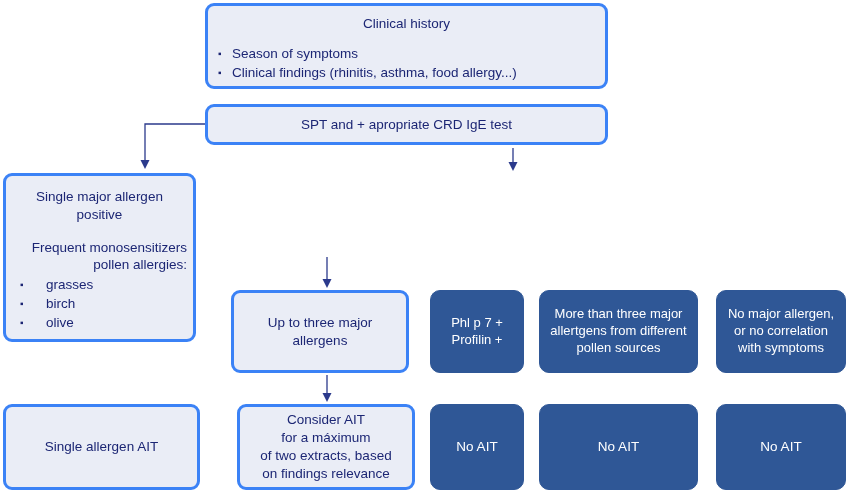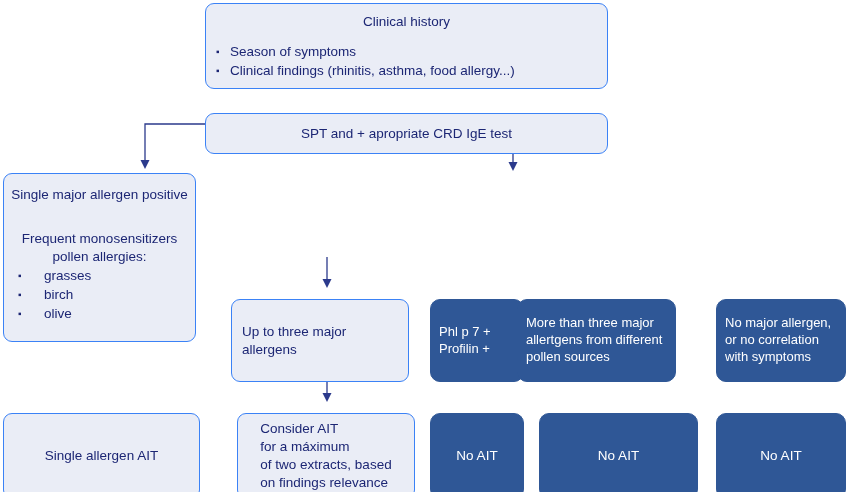--- a/index.html
+++ b/index.html
@@ -8,60 +8,60 @@
     width: 850px;
     height: 492px;
     background: #ffffff;
     font-family: "Liberation Sans", "DejaVu Sans", sans-serif;
     color: #1c2674;
     overflow: hidden;
   }
   .box { position: absolute; box-sizing: border-box; }
   .light {
     background: #eaedf6;
-    border: 1px solid #3b82f6;
+    border: 3px solid #3b82f6;
     border-radius: 9px;
     color: #1c2674;
   }
   .dark {
     background: #2f5796;
     border: 1px solid #2f5796;
     border-radius: 10px;
     color: #ffffff;
   }
   .center-flex {
     display: flex;
     align-items: center;
     justify-content: center;
-    margin-top: 9px;
+    text-align: center;
   }
   .fs { font-size: 13.5px; line-height: 1.32; }
   .fs-sm { font-size: 13px; line-height: 1.3; }
 
   
   .b-clinical   { left: 205px; top: 3px;   width: 403px; height: 86px; padding: 9px 10px 6px 10px; }
   .b-spt        { left: 205px; top: 104px; width: 403px; height: 41px; }
   .b-single     { left: 3px;   top: 173px; width: 193px; height: 169px; padding: 12px 6px 6px 6px; }
   .b-panel      { left: 235px; top: 174px; width: 610px; height: 81px; padding: 4px 16px; }
   .b-upthree    { left: 231px; top: 290px; width: 178px; height: 83px; padding: 4px 10px; }
   .b-phl        { left: 430px; top: 290px; width: 94px;  height: 83px; padding: 4px 8px; }
-  .b-more       { left: 517px; top: 290px; width: 159px; height: 83px; padding: 4px 8px; }
+  .b-more       { left: 539px; top: 290px; width: 159px; height: 83px; padding: 4px 8px; }
   .b-nomajor    { left: 716px; top: 290px; width: 130px; height: 83px; padding: 4px 8px; }
   .b-singleait  { left: 3px;   top: 404px; width: 197px; height: 86px; }
   .b-consider   { left: 237px; top: 404px; width: 178px; height: 86px; padding: 20px 6px; }
   .b-noait1     { left: 430px; top: 404px; width: 94px;  height: 86px; }
   .b-noait2     { left: 539px; top: 404px; width: 159px; height: 86px; }
   .b-noait3     { left: 716px; top: 404px; width: 130px; height: 86px; }
 
   .box-title { text-align: center; margin-bottom: 12px; }
   .bullet-row { display: flex; align-items: baseline; margin: 1px 0; }
   .bullet-mark { flex: 0 0 14px; font-size: 10px; line-height: 1; position: relative; top: -1px; }
   .left-bullets { margin-top: 2px; padding-left: 6px; }
   .left-bullets .bullet-mark { flex: 0 0 26px; padding-left: 2px; }
-  .subtitle { text-align: center; margin-top: 26px; }
+  .subtitle { text-align: right; margin-top: 15px; }
   .decision-line { display: block; }
 
   svg.connectors {
     position: absolute;
     left: 0; top: 0;
     width: 850px; height: 492px;
     pointer-events: none;
   }
 </style>
 </head>

